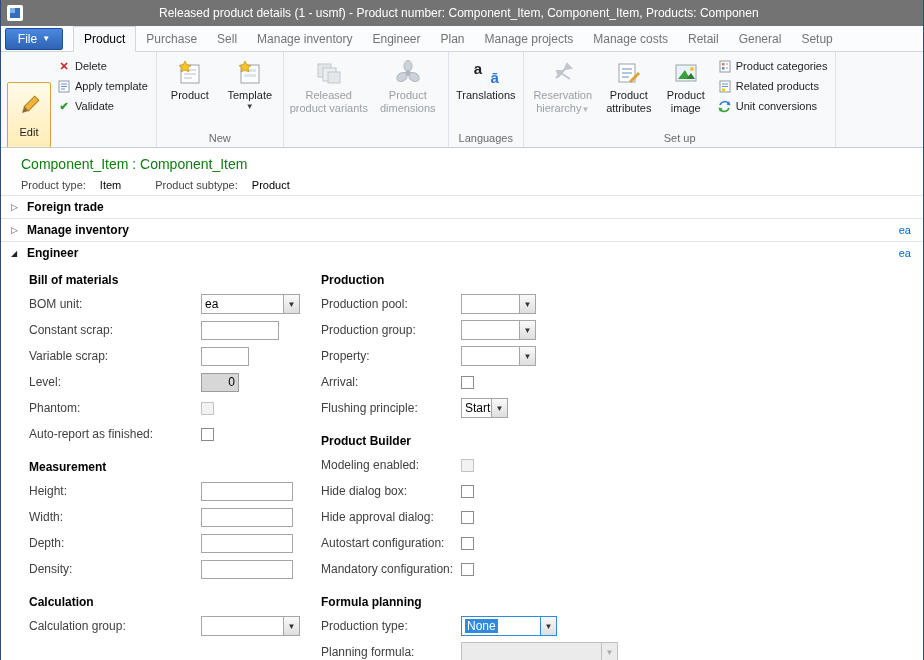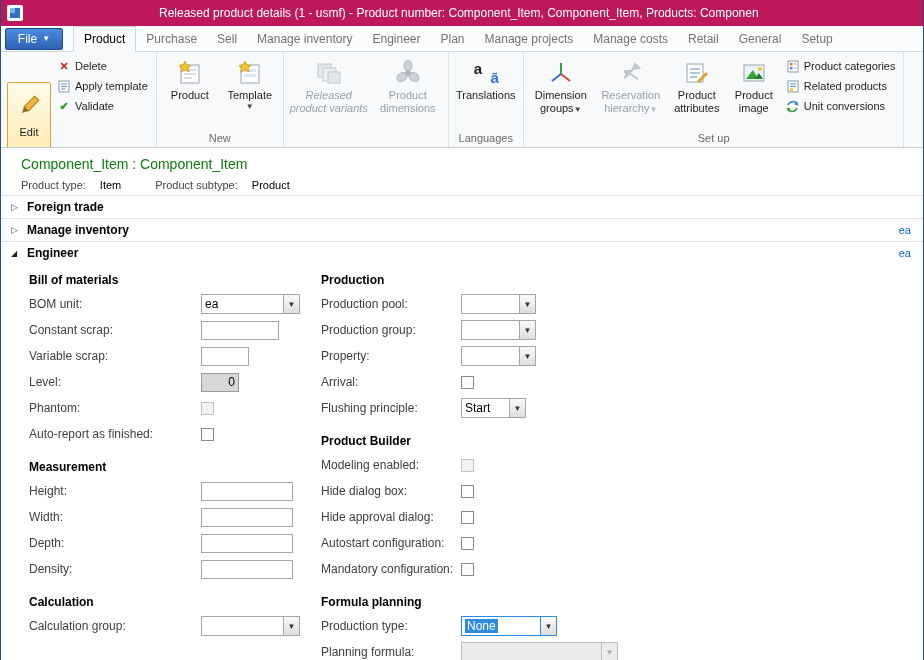--- a/index.html
+++ b/index.html
@@ -2,21 +2,21 @@
 <html><head>
 <meta charset="utf-8">
 <style>
   * { box-sizing: border-box; margin: 0; padding: 0; }
   html,body { width:924px; height:660px; }
   body { font-family:"Liberation Sans", sans-serif; background:#fff; }
   .window { width:924px; height:660px; position:relative; overflow:hidden; background:#fff;
             border-left:1px solid #2a4d7f; border-right:1px solid #2a4d7f; }
 
   
-  .titlebar { height:26px; background:#be185d; display:flex; align-items:center; padding:0 6px; }
+  .titlebar { height:26px; background:#737373; display:flex; align-items:center; padding:0 6px; }
   .appicon { width:16px; height:16px; background:#fff; border-radius:2px; margin-right:6px; position:relative; flex:0 0 auto; }
   .appicon .inner { position:absolute; left:3px; top:3px; width:10px; height:10px; background:#2f6fc4; }
   .appicon .inner2 { position:absolute; left:3px; top:3px; width:5px; height:5px; background:#7fb0e8; }
   .title-text { color:#fff; font-size:12px; white-space:nowrap; overflow:hidden; padding-left:130px; flex:1; }
 
   
   .tabs-row { height:26px; background:#fbfcfd; display:flex; align-items:flex-end; border-bottom:1px solid #cfd6de; }
   .file-btn { align-self:center; margin:0 10px 0 4px; height:22px; min-width:58px; padding:0 8px;
               background:linear-gradient(#4a8ae0,#2f63b4); border:1px solid #1f4c96; border-radius:2px;
               color:#fff; font-size:12px; display:flex; align-items:center; justify-content:center; gap:5px; cursor:default; }
@@ -66,21 +66,21 @@
   .gheading.first { margin-top:5px; }
   .frow { display:flex; align-items:center; height:26px; }
   .flabel { width:172px; font-size:12px; color:#404040; flex:0 0 auto; }
   .ecol-right .flabel { width:140px; }
   .tinput { height:19px; border:1px solid #a6a6a6; background:#fff; font-size:12px; padding:0 3px; font-family:inherit; }
   .tinput.disabled { background:#d7d7d7; border-color:#9c9c9c; text-align:right; color:#000; }
   .w78 { width:78px; } .w48 { width:48px; } .w38 { width:38px; } .w92 { width:92px; }
   .combo { display:flex; height:20px; }
   .cval { border:1px solid #a6a6a6; border-right:none; background:#fff; font-size:12px; display:flex; align-items:center; padding:0 3px; }
   .cbtn { width:17px; border:1px solid #a6a6a6; background:linear-gradient(#fafafa,#dedede); display:flex; align-items:center; justify-content:center; font-size:8px; color:#333; }
-  .cw82 { width:82px; } .cw58 { width:58px; } .cw48 { width:48px; } .cw79 { width:79px; } .cw140 { width:140px; }
+  .cw82 { width:82px; } .cw58 { width:58px; } .cw48 { width:30px; } .cw79 { width:79px; } .cw140 { width:140px; }
   .combo.disabled .cval { background:#ebebeb; border-color:#c0c0c0; }
   .combo.disabled .cbtn { background:#ebebeb; border-color:#c0c0c0; color:#a8a8a8; }
   .combo.focused .cval { border-color:#2f8be0; border-width:1px; }
   .combo.focused .cbtn { border-color:#2f8be0; }
   .sel-text { background:#2f8be0; color:#fff; padding:0 2px; }
   .chk { width:13px; height:13px; border:1px solid #8b8b8b; background:#fff; display:inline-block; }
   .chk.disabled { border-color:#c3c3c3; background:#f2f2f2; }
 
   
   .glyph-red { color:#cc2222; font-size:11px; font-weight:bold; }
@@ -185,21 +185,21 @@
           </span>
           <span>Template</span>
           <span class="bcaret">▼</span>
         </div>
       </div>
       <div class="rg-caption">New</div>
     </div>
 
     <div class="rgroup">
       <div class="rg-content">
-        <div class="bigbtn disabled" style="width:82px;font-style:italic;">
+        <div class="bigbtn disabled" style="width:82px;">
           <span class="bicon">
             <svg width="26" height="24">
                 <rect x="2" y="3" width="13" height="13" fill="#e3e7ea" stroke="#c2c8cd"></rect>
                 <rect x="7" y="7" width="13" height="13" fill="#eceff1" stroke="#c2c8cd"></rect>
                 <rect x="12" y="11" width="12" height="11" fill="#e3e7ea" stroke="#c2c8cd"></rect>
               </svg>
           </span>
           <span>Released product variants</span>
         </div>
         <div class="bigbtn disabled" style="width:72px;">
@@ -228,32 +228,20 @@
               </span>
           </span>
           <span>Translations</span>
         </div>
       </div>
       <div class="rg-caption">Languages</div>
     </div>
 
     <div class="rgroup">
       <div class="rg-content">
-        <div class="bigbtn" style="width:66px;">
-          <span class="bicon">
-            <svg width="24" height="24">
-                <g stroke-width="2">
-                  <line x1="12" y1="13" x2="12" y2="2" stroke="#3aa13a"></line>
-                  <line x1="12" y1="13" x2="21" y2="20" stroke="#d04747"></line>
-                  <line x1="12" y1="13" x2="3" y2="20" stroke="#3a6fd0"></line>
-                </g>
-              </svg>
-          </span>
-          <span><span>Dimension groups</span><span class="bcaret">▼</span></span>
-        </div>
         <div class="bigbtn disabled" style="width:70px;">
           <span class="bicon">
             <svg width="24" height="24">
                 <g stroke="#c0c6cc" stroke-width="2" fill="#c0c6cc">
                   <line x1="5" y1="17" x2="16" y2="6"></line>
                   <polygon points="16,3 20,7 14,8"></polygon>
                   <line x1="19" y1="18" x2="10" y2="12"></line>
                   <polygon points="6,10 12,10 8,15"></polygon>
                 </g>
               </svg>

